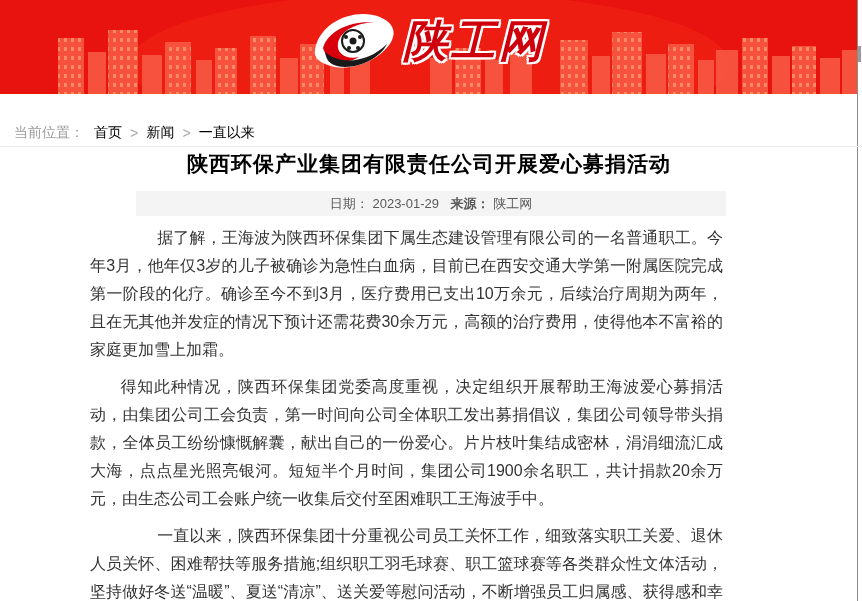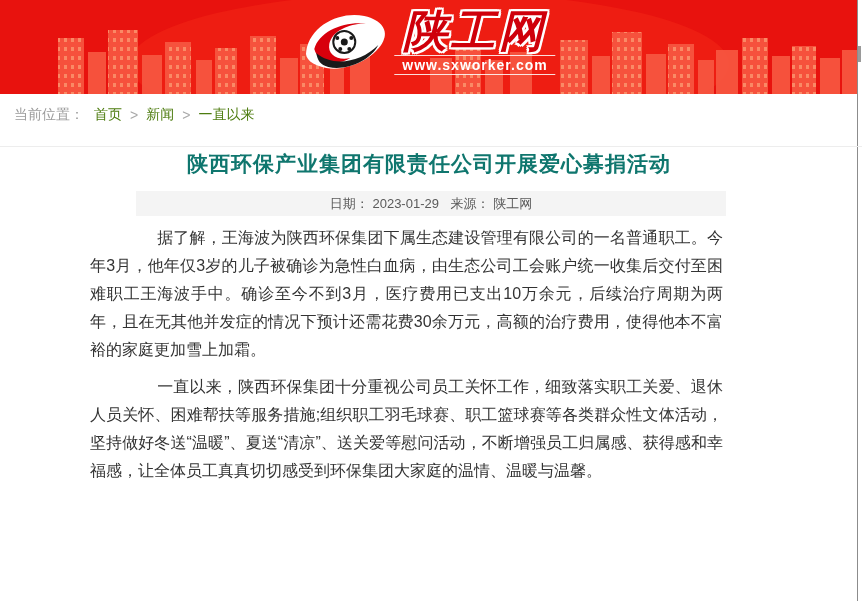--- a/index.html
+++ b/index.html
@@ -37,44 +37,44 @@
   
   .scroll-edge{
     position:absolute;top:0;right:0;width:4px;height:601px;
     background:#ffffff;border-left:1px solid #8c8c8c;
   }
   .scroll-thumb{
     position:absolute;top:46px;left:0;width:3px;height:16px;background:#9a9a9a;
   }
   
   .breadcrumb{
-    position:absolute;top:104px;left:14px;height:22px;
-    font-size:14px;color:#9b9b9b;display:flex;align-items:center;white-space:nowrap;
+    position:absolute;top:120px;left:14px;height:22px;
+    font-size:14px;color:#9b9b9b;display:flex;align-items:flex-end;white-space:nowrap;font-family:Liberation Mono, monospace;
   }
   .breadcrumb .crumb-label{margin-right:10px;}
-  .breadcrumb a{color:#4d7c0f;text-decoration:none;cursor:pointer;}
+  .breadcrumb a{color:#000000;text-decoration:none;cursor:pointer;}
   .breadcrumb .sep{margin:0 8px;color:#a8a8a8;}
   .divider{
     position:absolute;top:146px;left:0;width:862px;height:0;
     border-top:1px solid #ededed;
   }
   
   .article-title{
     position:absolute;top:150px;left:0;width:858px;margin:0;
-    text-align:center;font-size:21px;font-weight:bold;color:#0f766e;
+    text-align:center;font-size:21px;font-weight:bold;color:#000000;
     letter-spacing:1px;
   }
   .meta-bar{
     position:absolute;top:191px;left:50%;transform:translateX(-50%);
     width:590px;height:25px;background:#f4f4f4;
     font-size:13px;color:#5a5a5a;line-height:25px;text-align:center;
     white-space:nowrap;
   }
   .meta-bar span{display:inline-block;}
-  .meta-bar .gap{margin-left:8px;}
+  .meta-bar .gap{margin-left:8px;font-weight:bold;}
   .article-body{
     position:absolute;top:224px;left:90px;width:633px;
     font-size:16px;line-height:28px;color:#333333;text-align:justify;
   }
   .article-body p{margin:0 0 9px 0;}
   .ind-a{text-indent:2.8em;}
   .ind-b{text-indent:4.2em;}
   .ind-c{text-indent:1.9em;}
 </style>
 </head>
@@ -142,21 +142,20 @@
       <path d="M14,44 C30,58 58,54 76,36 C68,52 44,62 26,58 C18,56 15,51 14,44 Z" fill="#1a1a1a"></path>
       <circle cx="42" cy="33" r="11" fill="#ffffff" stroke="#1a1a1a" stroke-width="2"></circle>
       <circle cx="42" cy="33" r="3.5" fill="#1a1a1a"></circle>
       <circle cx="35" cy="29" r="2" fill="#1a1a1a"></circle>
       <circle cx="49" cy="29" r="2" fill="#1a1a1a"></circle>
       <circle cx="38" cy="40" r="2" fill="#1a1a1a"></circle>
       <circle cx="47" cy="40" r="2" fill="#1a1a1a"></circle>
     </svg>
     <div class="logo-textcol">
       <div class="logo-name">陕工网</div>
-      <div class="logo-url">www.sxworker.com</div>
     </div>
   </div>
 </div>
 
 <div class="scroll-edge">
   <div class="scroll-thumb"></div>
 </div>
 
 <div class="breadcrumb">
   <span class="crumb-label">当前位置：</span>
@@ -172,15 +171,16 @@
 <h1 class="article-title">陕西环保产业集团有限责任公司开展爱心募捐活动</h1>
 
 <div class="meta-bar">
   <span>日期：</span>
   <span>2023-01-29</span>
   <span class="gap">来源：</span>
   <span>陕工网</span>
 </div>
 
 <div class="article-body">
-  <p class="ind-b">据了解，王海波为陕西环保集团下属生态建设管理有限公司的一名普通职工。今年3月，他年仅3岁的儿子被确诊为急性白血病，由生态公司工会账户统一收集后交付至困难职工王海波手中。确诊至今不到3月，医疗费用已支出10万余元，后续治疗周期为两年，且在无其他并发症的情况下预计还需花费30余万元，高额的治疗费用，使得他本不富裕的家庭更加雪上加霜。</p>
+  <p class="ind-b">据了解，王海波为陕西环保集团下属生态建设管理有限公司的一名普通职工。今年3月，他年仅3岁的儿子被确诊为急性白血病，目前已在西安交通大学第一附属医院完成第一阶段的化疗。确诊至今不到3月，医疗费用已支出10万余元，后续治疗周期为两年，且在无其他并发症的情况下预计还需花费30余万元，高额的治疗费用，使得他本不富裕的家庭更加雪上加霜。</p>
+  <p class="ind-c">得知此种情况，陕西环保集团党委高度重视，决定组织开展帮助王海波爱心募捐活动，由集团公司工会负责，第一时间向公司全体职工发出募捐倡议，集团公司领导带头捐款，全体员工纷纷慷慨解囊，献出自己的一份爱心。片片枝叶集结成密林，涓涓细流汇成大海，点点星光照亮银河。短短半个月时间，集团公司1900余名职工，共计捐款20余万元，由生态公司工会账户统一收集后交付至困难职工王海波手中。</p>
   <p class="ind-b">一直以来，陕西环保集团十分重视公司员工关怀工作，细致落实职工关爱、退休人员关怀、困难帮扶等服务措施;组织职工羽毛球赛、职工篮球赛等各类群众性文体活动，坚持做好冬送“温暖”、夏送“清凉”、送关爱等慰问活动，不断增强员工归属感、获得感和幸福感，让全体员工真真切切感受到环保集团大家庭的温情、温暖与温馨。</p>
 </div>
 
 </body></html>

